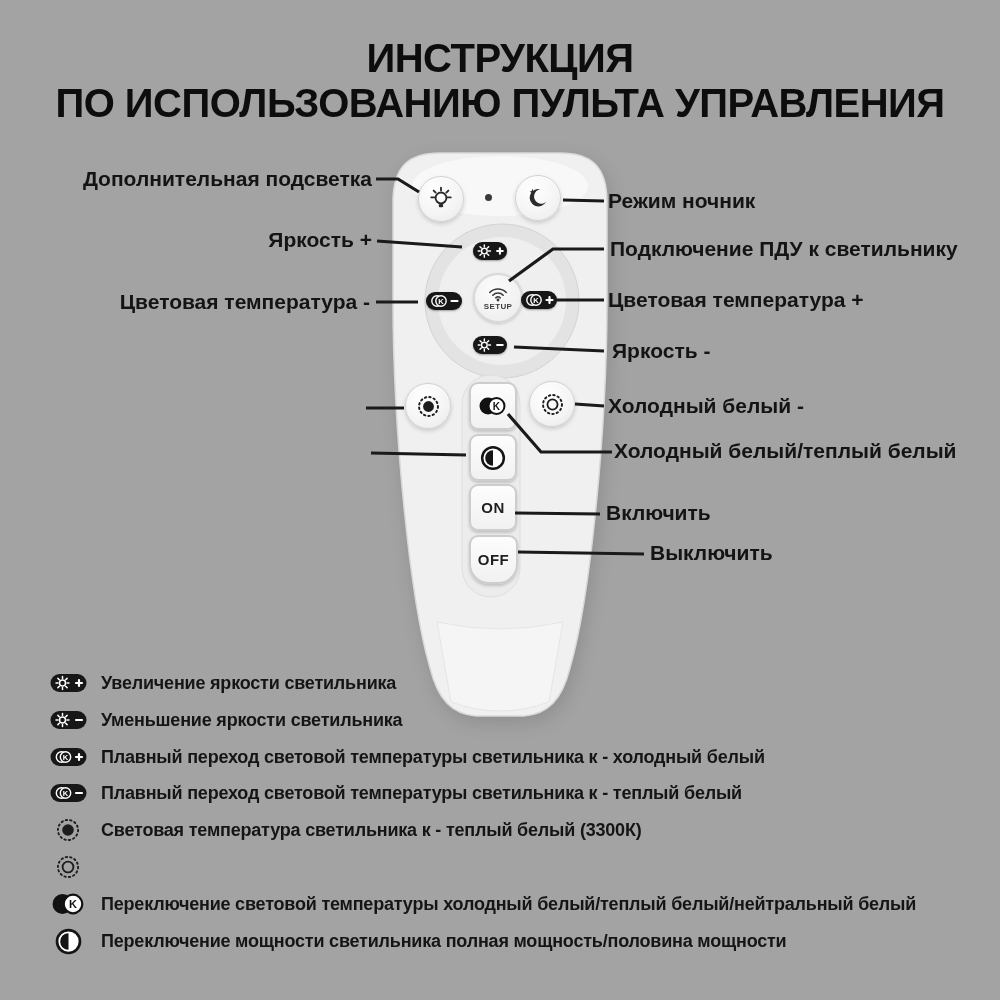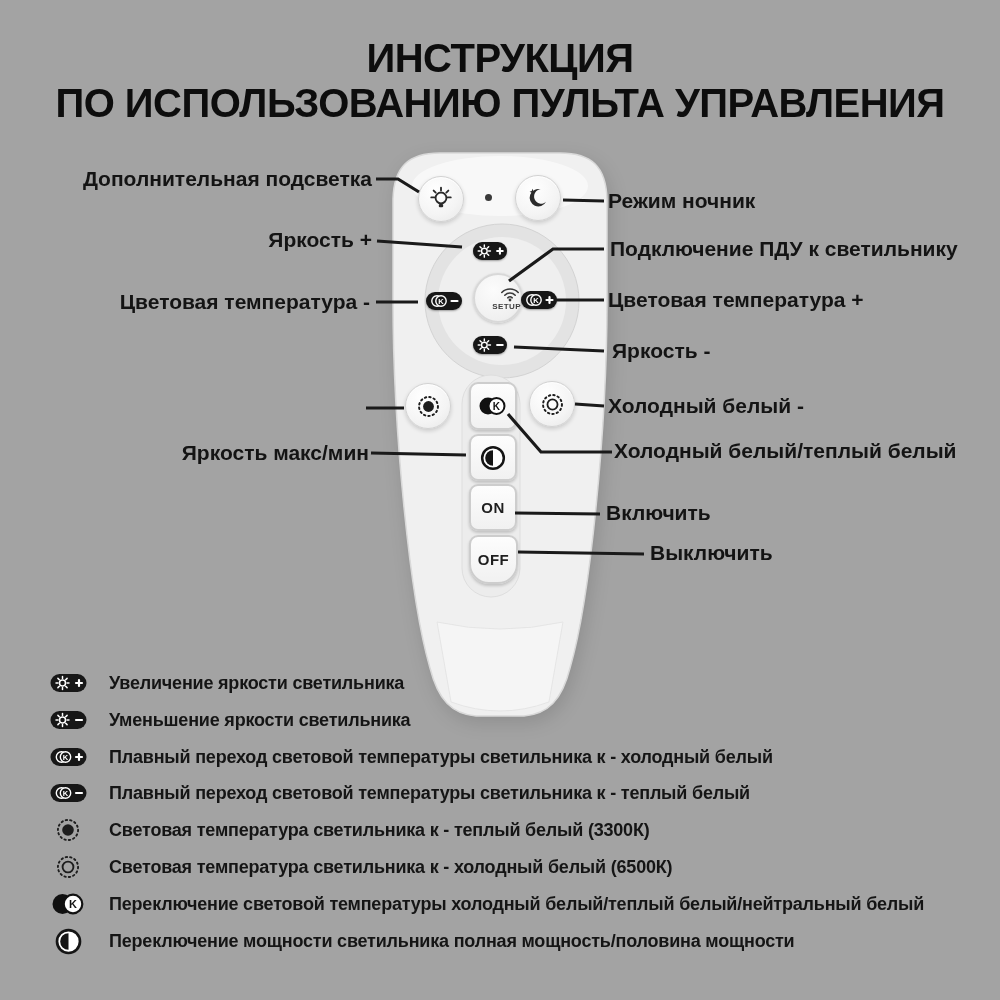--- a/index.html
+++ b/index.html
@@ -34,27 +34,27 @@
       display:flex;align-items:center;justify-content:center;}
   .pill-btn{position:absolute;background:#171717;border-radius:10px;
       display:flex;align-items:center;justify-content:center;box-shadow:0 1px 2px rgba(0,0,0,.35);}
   .key-btn{position:absolute;background:linear-gradient(180deg,#fdfdfd,#f1f1f1);
       border:2px solid #cdcdcd;border-radius:9px;display:flex;align-items:center;justify-content:center;
       box-shadow:0 2px 3px rgba(0,0,0,.18);font-weight:800;font-size:15px;color:#1f1f1f;letter-spacing:.5px;}
   .key-off{border-radius:9px 9px 20px 20px;}
   .setup-btn{position:absolute;left:473px;top:273px;width:46px;height:46px;border-radius:50%;
       background:radial-gradient(circle at 40% 32%,#fcfcfc,#f0f0f0 70%,#e6e6e6);
       border:2px solid #d8d8d8;box-shadow:0 1px 3px rgba(0,0,0,.18);
-      display:flex;flex-direction:column;align-items:flex-end;justify-content:center;}
+      display:flex;flex-direction:column;align-items:center;justify-content:center;}
   .setup-txt{font-size:8px;font-weight:700;color:#3c3c3c;letter-spacing:.4px;margin-top:0px;}
   .led-dot{position:absolute;left:485px;top:194px;width:7px;height:7px;border-radius:50%;background:#3a3a3a;}
   
   .legend-row{position:absolute;left:48px;height:32px;display:flex;align-items:center;}
   .legend-icon{width:40px;display:flex;align-items:center;justify-content:center;flex:0 0 40px;}
-  .legend-text{margin-left:21px;font-weight:600;font-size:18px;color:#151515;white-space:nowrap;letter-spacing:-0.2px;}
+  .legend-text{margin-left:13px;font-weight:600;font-size:18px;color:#151515;white-space:nowrap;letter-spacing:-0.2px;}
   .lg-0{top:667px;} .lg-1{top:704px;} .lg-2{top:741px;} .lg-3{top:777px;}
   .lg-4{top:814px;} .lg-5{top:851px;} .lg-6{top:888px;} .lg-7{top:925px;}
 </style>
 </head>
 <body>
 
 <div class="page">
 
   <div class="title">
     <div>ИНСТРУКЦИЯ</div>
@@ -187,21 +187,20 @@
       <polyline points="371,453 466,455"></polyline>
       <polyline points="508,414 541,452 612,452"></polyline>
       <polyline points="515,513 600,514"></polyline>
       <polyline points="518,552 644,554"></polyline>
     </g>
   </svg>
 
   <div class="lbl left lbl-backlight">Дополнительная подсветка</div>
   <div class="lbl left lbl-bplus">Яркость +</div>
   <div class="lbl left lbl-ctminus">Цветовая температура -</div>
-  <div class="lbl left lbl-maxmin">Яркость макс/мин</div>
 
   <div class="lbl lbl-night">Режим ночник</div>
   <div class="lbl lbl-pair">Подключение ПДУ к светильнику</div>
   <div class="lbl lbl-ctplus">Цветовая температура +</div>
   <div class="lbl lbl-bminus">Яркость -</div>
   <div class="lbl lbl-cold">Холодный белый -</div>
   <div class="lbl lbl-coldwarm">Холодный белый/теплый белый</div>
   <div class="lbl lbl-on">Включить</div>
   <div class="lbl lbl-off">Выключить</div>
 
@@ -264,21 +263,20 @@
     </span>
     <span class="legend-text">Световая температура светильника к - теплый белый (3300К)</span>
   </div>
   <div class="legend-row lg-5">
     <span class="legend-icon">
       <svg width="28" height="28" viewBox="0 0 30 30">
         <circle cx="15" cy="15" r="5.8" fill="none" stroke="#1d1d1d" stroke-width="2"></circle>
         <circle cx="15" cy="15" r="10.8" fill="none" stroke="#1d1d1d" stroke-width="2" stroke-dasharray="1.6 3.2" stroke-linecap="round"></circle>
         </svg>
     </span>
-    <span class="legend-text">Световая температура светильника к - холодный белый (6500К)</span>
   </div>
   <div class="legend-row lg-6">
     <span class="legend-icon">
       <svg width="34" height="24" viewBox="0 0 34 24">
         <circle cx="11.5" cy="12" r="10" fill="#111"></circle>
         <circle cx="22" cy="12" r="9.3" fill="#fff" stroke="#111" stroke-width="2.2"></circle>
         <text x="22" y="16.2" font-size="11" font-weight="bold" fill="#111" text-anchor="middle" font-family="Liberation Sans, sans-serif">K</text>
         </svg>
     </span>
     <span class="legend-text">Переключение световой температуры холодный белый/теплый белый/нейтральный белый</span>

